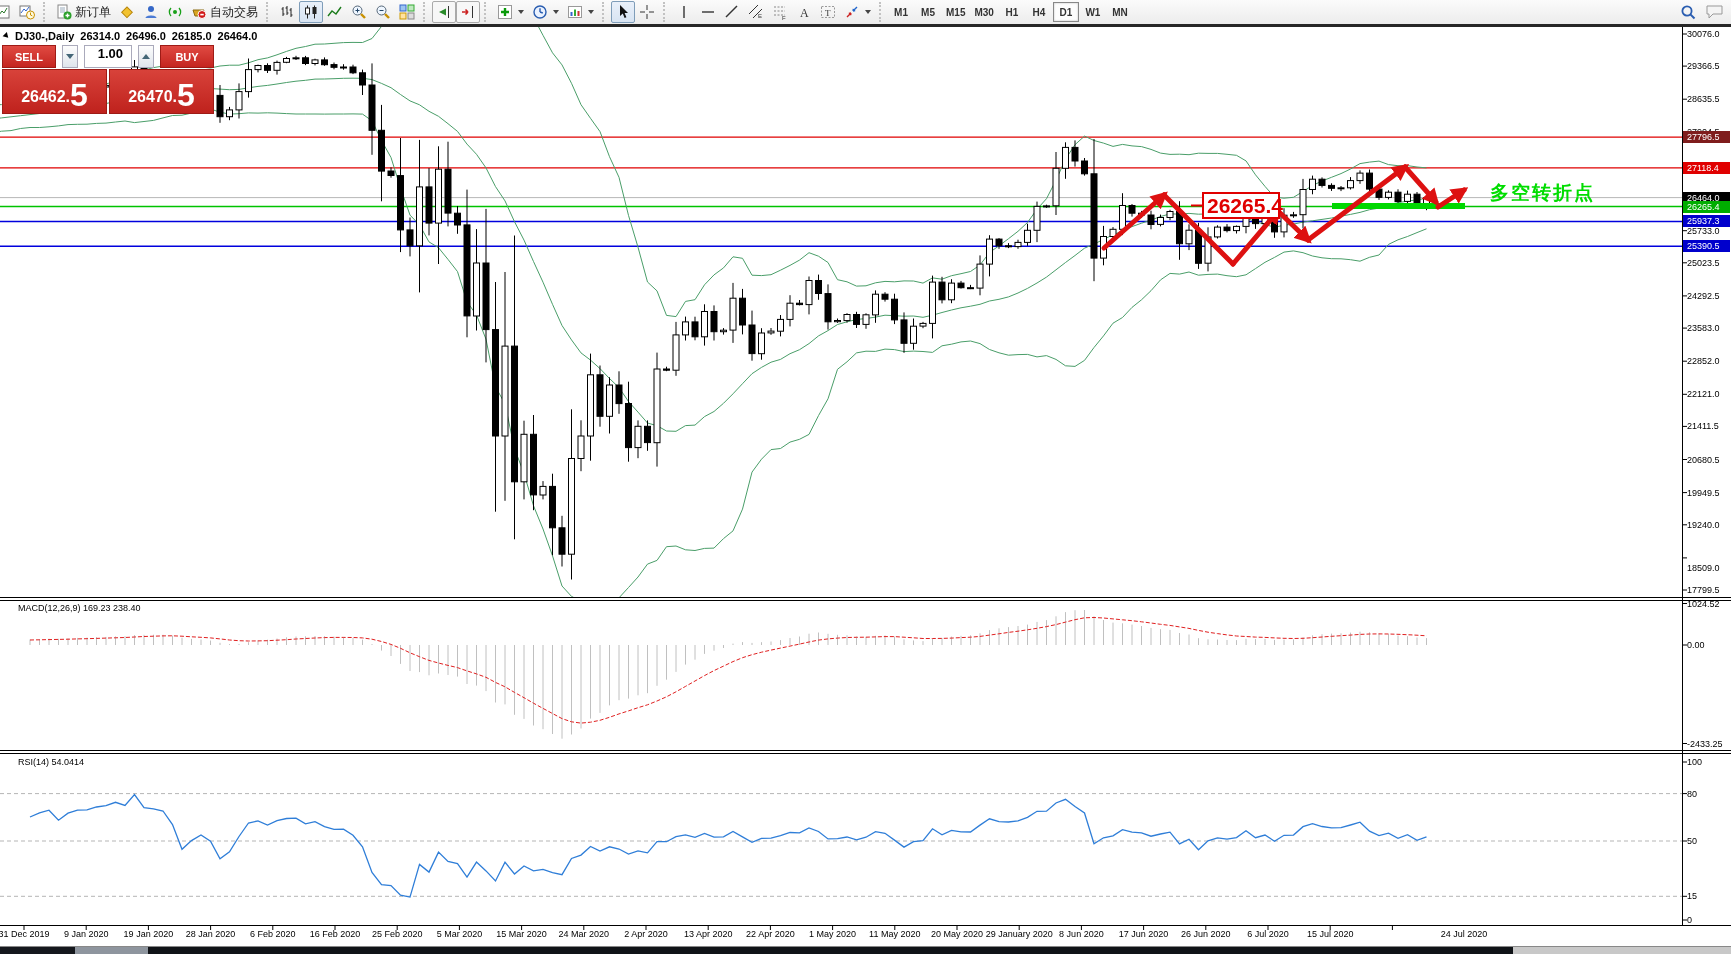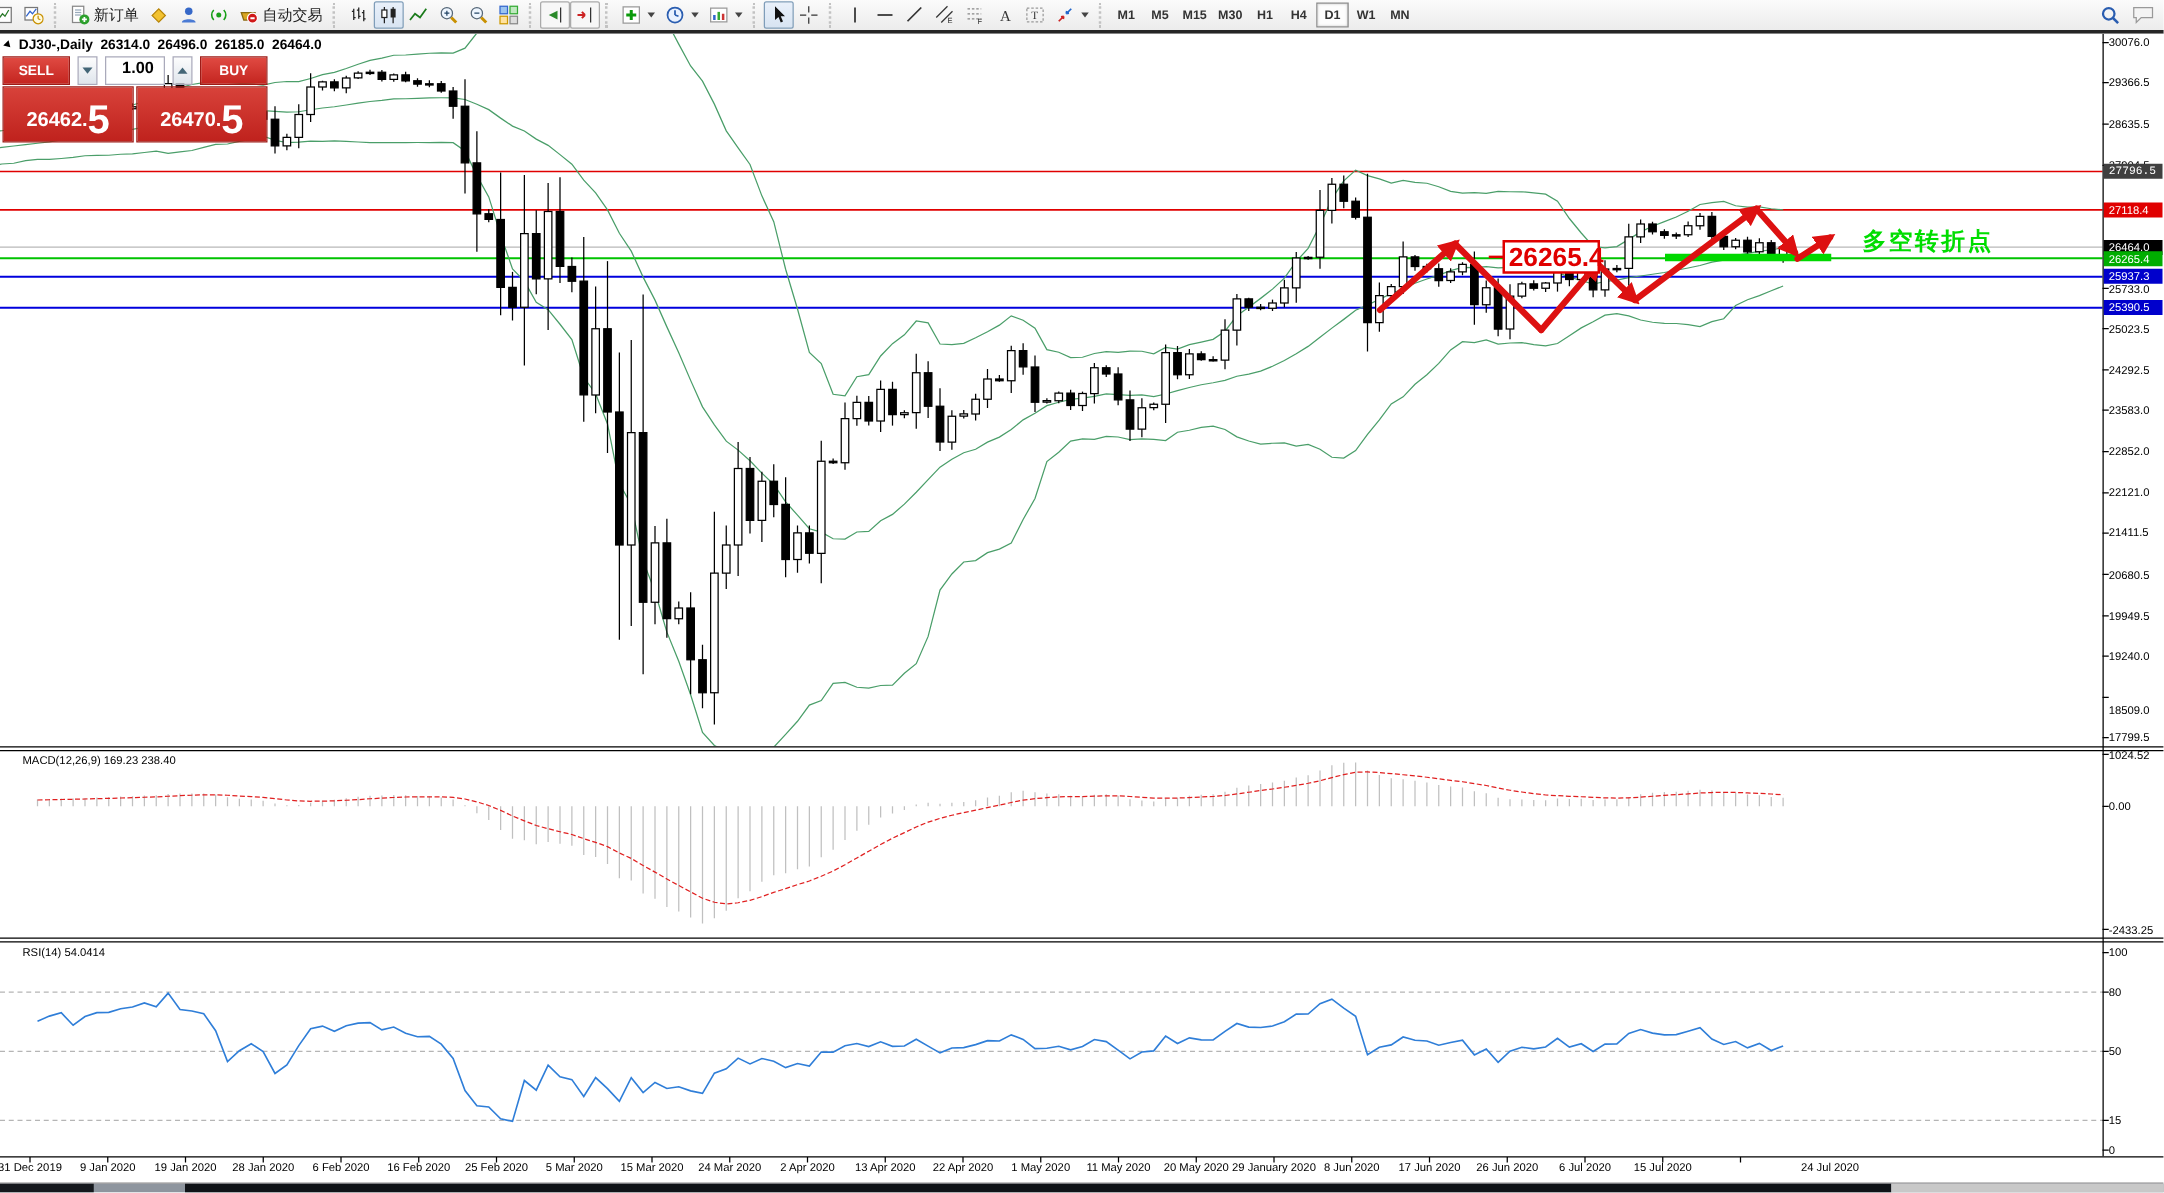--- a/index.html
+++ b/index.html
@@ -888,21 +888,21 @@
         <div class="ax-tick" style="top: 536px;">18509.0</div>
         <div class="ax-tick" style="top: 558.001px;">17799.5</div>
         <div class="ax-tick" style="top: 571.507px;">1024.52</div>
         <div class="ax-tick" style="top: 613px;">0.00</div>
         <div class="ax-tick" style="top: 711.547px;">-2433.25</div>
         <div class="ax-tick" style="top: 730px;">100</div>
         <div class="ax-tick" style="top: 761.6px;">80</div>
         <div class="ax-tick" style="top: 809px;">50</div>
         <div class="ax-tick" style="top: 864.3px;">15</div>
         <div class="ax-tick" style="top: 888px;">0</div>
-        <div class="ax-box" style="top: 104.238px; background: #404040; color: rgb(255, 255, 255); font-family: Liberation Mono, monospace;">27796.5</div>
+        <div class="ax-box" style="top: 104.238px; background: #7f1d1d; color: rgb(255, 255, 255);">27796.5</div>
         <div class="ax-box" style="top: 134.949px; background: rgb(224, 0, 0); color: rgb(255, 255, 255);">27118.4</div>
         <div class="ax-box" style="top: 164.587px; background: rgb(0, 0, 0); color: rgb(255, 255, 255);">26464.0</div>
         <div class="ax-box" style="top: 173.582px; background: rgb(0, 173, 0); color: rgb(255, 255, 255);">26265.4</div>
         <div class="ax-box" style="top: 188.441px; background: rgb(0, 0, 204); color: rgb(255, 255, 255);">25937.3</div>
         <div class="ax-box" style="top: 213.206px; background: rgb(0, 0, 204); color: rgb(255, 255, 255);">25390.5</div>
       </div>
     <div id="date-row">
         <div class="date-label" style="left: 24px;">31 Dec 2019</div>
         <div class="date-label" style="left: 86.2px;">9 Jan 2020</div>
         <div class="date-label" style="left: 148.4px;">19 Jan 2020</div>

